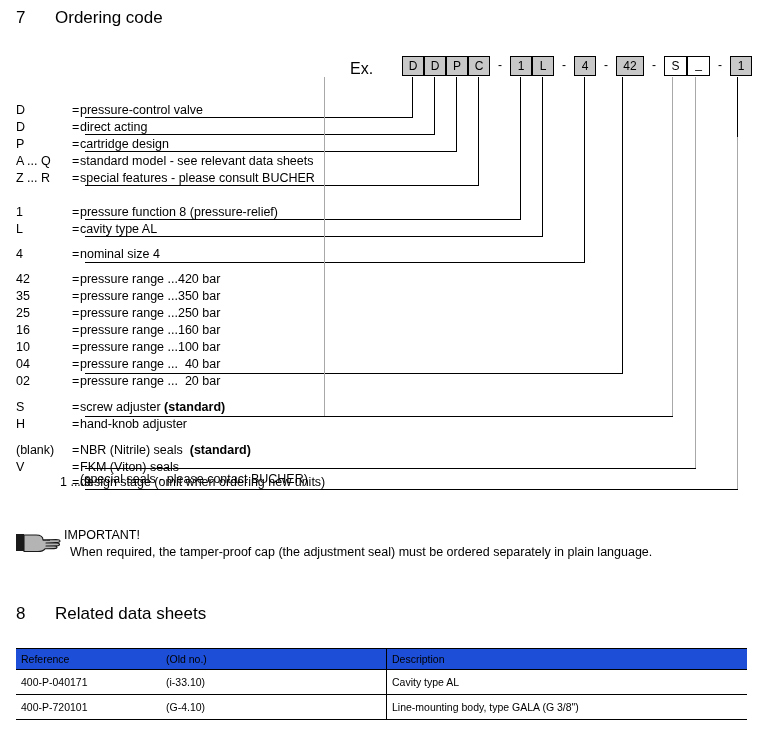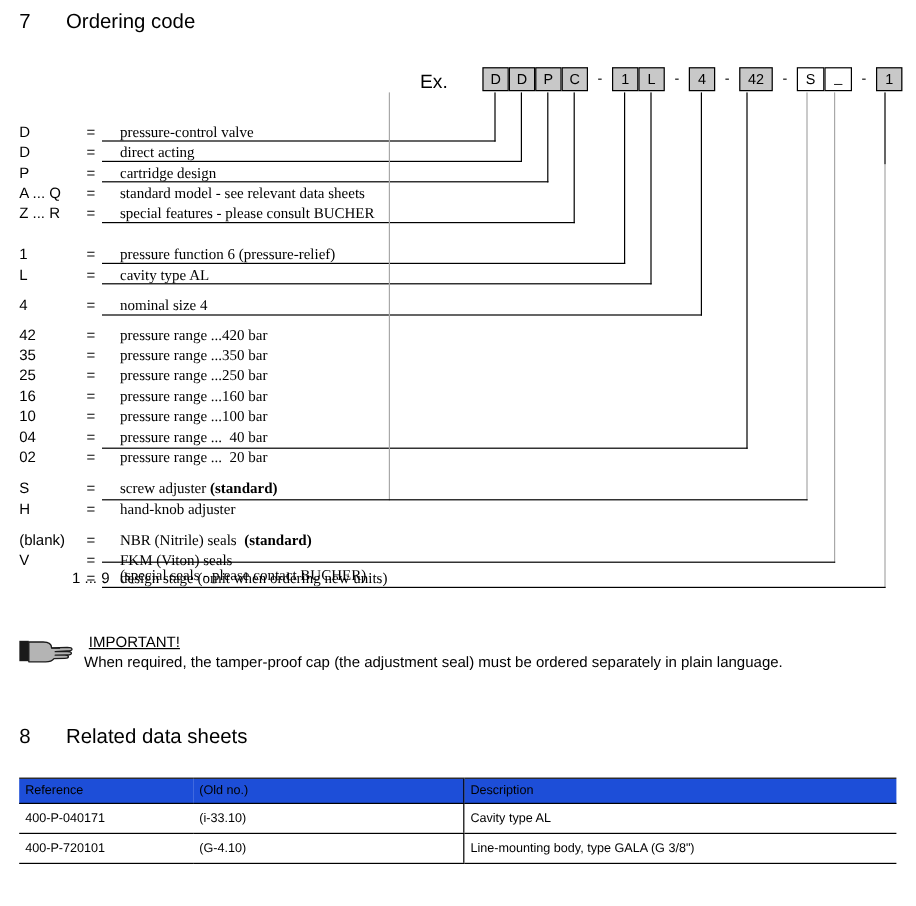--- a/index.html
+++ b/index.html
@@ -81,46 +81,44 @@
     width: 60px;
     text-align: left;
   }
   .lg-eq {
     position: absolute;
     left: 72px;
     top: 0;
   }
   .lg-desc {
     position: absolute;
-    left: 100px;
-    top: 0;
-    font-family: Liberation Serif, serif;
+    left: 80px;
+    top: 0;
   }
   .lg-desc b { font-weight: bold; }
 
   
   #important-block {
     position: absolute;
     left: 16px;
     top: 528px;
   }
   #hand-icon {
     position: absolute;
     left: 0px;
     top: 4px;
     width: 46px;
     height: 22px;
   }
   .note-title {
     position: absolute;
-    left: 58px;
+    left: 48px;
     top: 0px;
     font-size: 12.5px;
     white-space: nowrap;
-    text-decoration: underline;
   }
   .note-text {
     position: absolute;
     left: 54px;
     top: 17px;
     font-size: 12.5px;
     white-space: nowrap;
   }
 
   
@@ -253,21 +251,21 @@
   <span class="lg-desc">standard model - see relevant data sheets</span>
 </div>
 <div class="legend-row" style="top:170px;">
   <span class="lg-code">Z ... R</span>
   <span class="lg-eq">=</span>
   <span class="lg-desc">special features - please consult BUCHER</span>
 </div>
 <div class="legend-row" style="top:204px;">
   <span class="lg-code">1</span>
   <span class="lg-eq">=</span>
-  <span class="lg-desc">pressure function 6 (pressure-relief)</span>
+  <span class="lg-desc">pressure function 8 (pressure-relief)</span>
 </div>
 <div class="legend-row" style="top:221px;">
   <span class="lg-code">L</span>
   <span class="lg-eq">=</span>
   <span class="lg-desc">cavity type AL</span>
 </div>
 <div class="legend-row" style="top:246px;">
   <span class="lg-code">4</span>
   <span class="lg-eq">=</span>
   <span class="lg-desc">nominal size 4</span>

